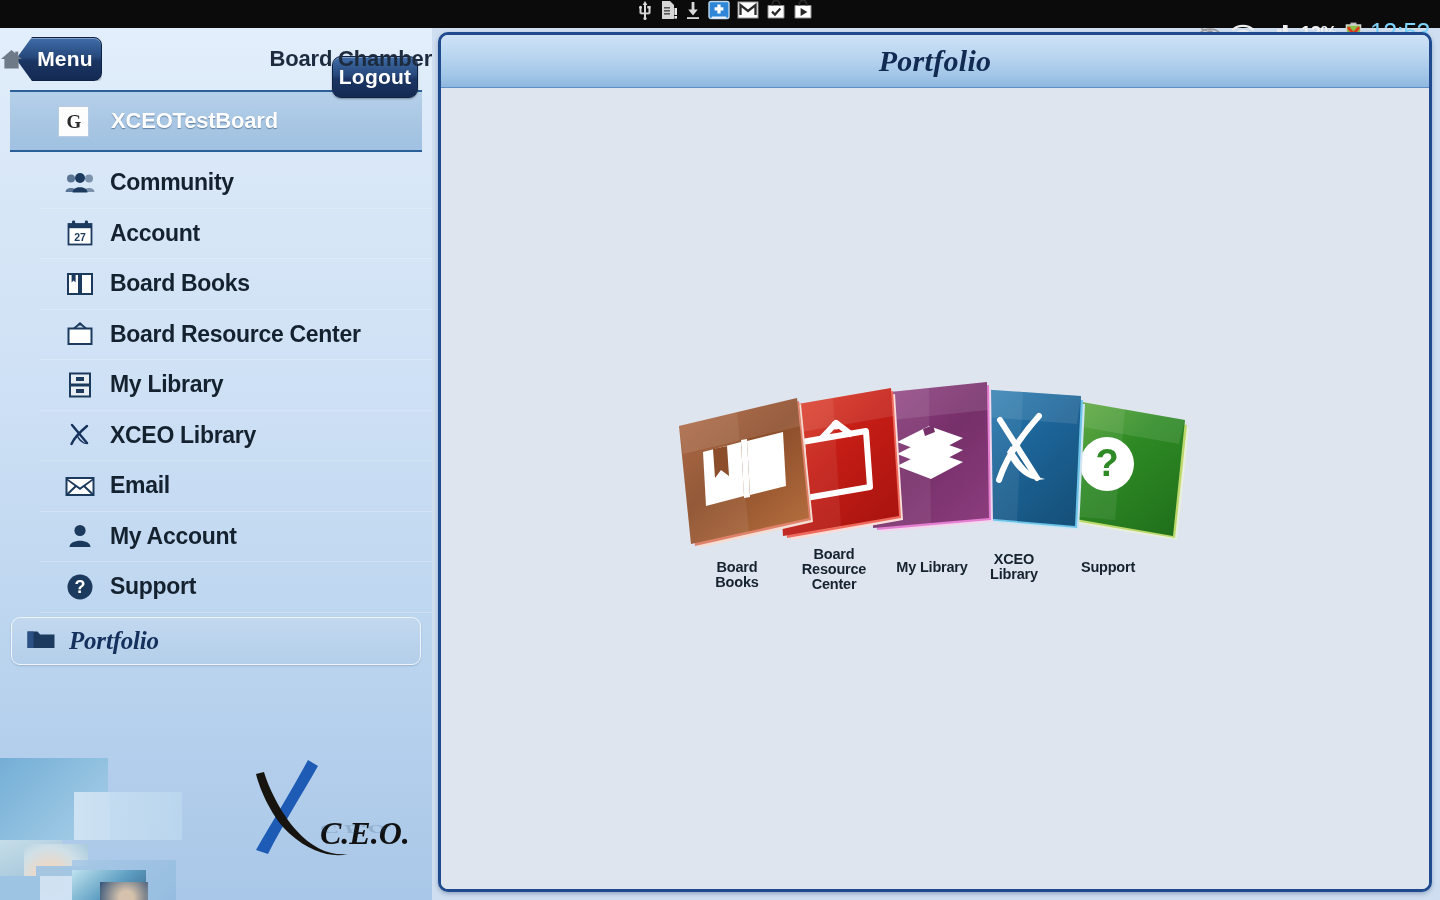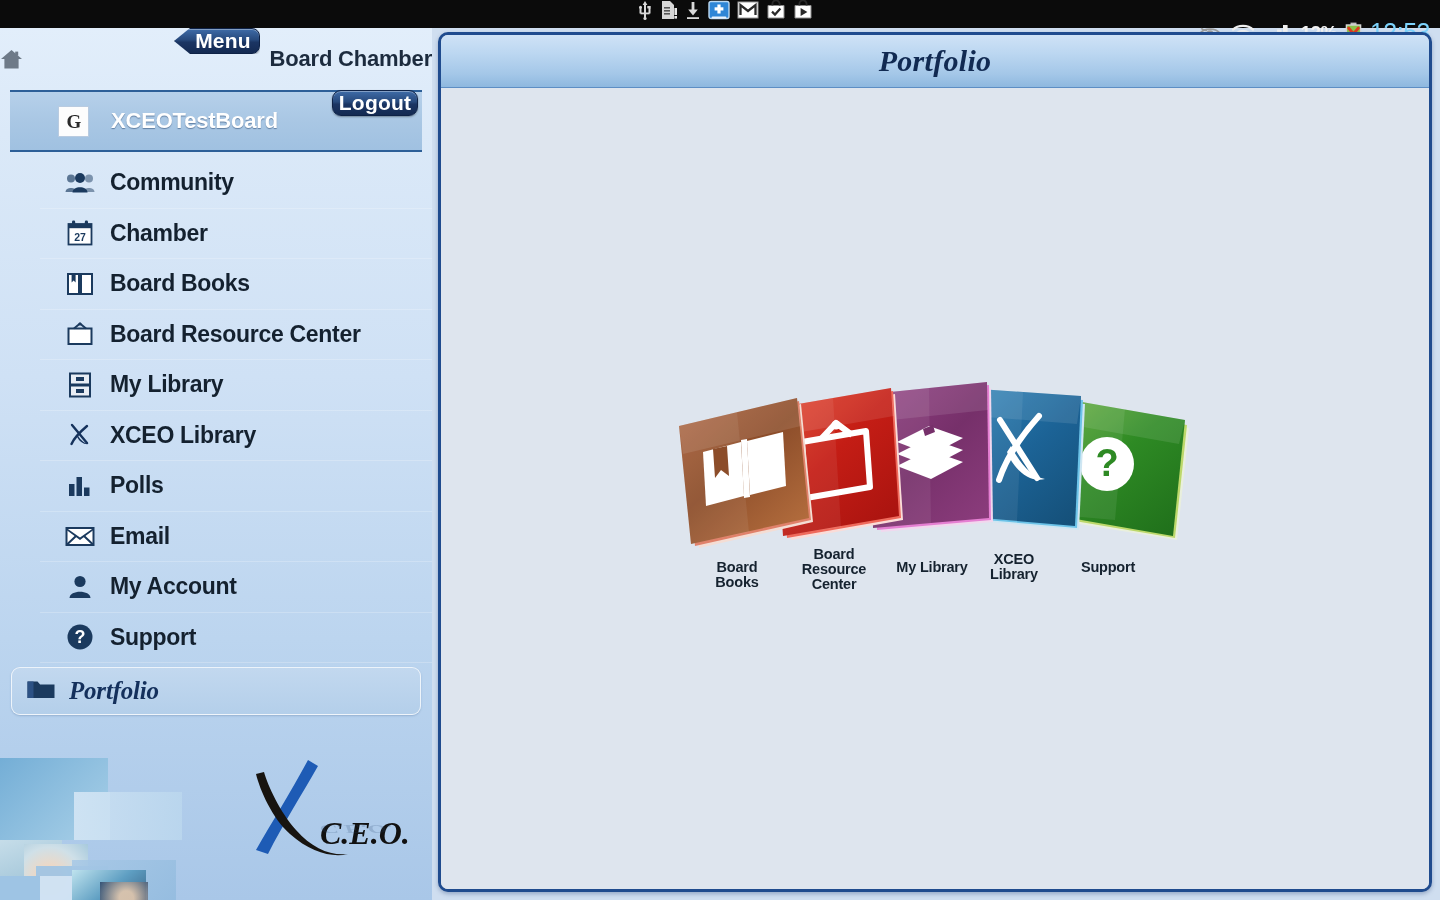--- a/index.html
+++ b/index.html
@@ -31,21 +31,21 @@
 
   
   #sidebar {
     position: absolute; left: 0; top: 28px;
     width: 432px; height: 872px;
     background: linear-gradient(to bottom, #e2eefb 0%, #dbe9f8 12%, #cfe1f5 40%, #bcd5ef 70%, #a9c7e8 100%);
     overflow: hidden;
   }
   #sidebar-header {
     height: 62px; display: flex; align-items: center;
-    padding: 0 14px 0 16px; position: relative; flex-direction: column;
+    padding: 0 14px 0 16px; position: relative;
   }
   .nav-btn {
     background: linear-gradient(to bottom, #3f6ca8 0%, #27497c 45%, #1b3563 55%, #142a52 100%);
     color: #fff; font-weight: bold; font-size: 21px;
     border: 1px solid #0e2246;
     box-shadow: inset 0 1px 0 rgba(255,255,255,0.35), 0 1px 2px rgba(0,0,0,0.35);
     display: flex; align-items: center; justify-content: center;
     cursor: pointer; letter-spacing: 0.2px;
   }
   #menu-button {
@@ -312,21 +312,21 @@
     <div class="nav-item">
       <span class="ico">
         <svg width="28" height="28" viewBox="0 0 28 28">
           <rect x="2.5" y="5" width="23" height="20.5" fill="#ffffff" stroke="#1b3a5e" stroke-width="1.8"></rect>
           <rect x="2.5" y="5" width="23" height="4.2" fill="#1b3a5e"></rect>
           <rect x="6" y="1.6" width="3.2" height="6" rx="1.4" fill="#1b3a5e"></rect>
           <rect x="18.8" y="1.6" width="3.2" height="6" rx="1.4" fill="#1b3a5e"></rect>
           <text x="14" y="21.5" font-family="Liberation Sans, sans-serif" font-size="10.5" font-weight="bold" fill="#1b3a5e" text-anchor="middle">27</text>
         </svg>
       </span>
-      <span class="lbl">Chamber</span>
+      <span class="lbl">Account</span>
     </div>
 
     <div class="nav-item">
       <span class="ico">
         <svg width="28" height="26" viewBox="0 0 28 26">
           <path d="M2 3 h11 v20 h-11 Z" fill="#ffffff" stroke="#1b3a5e" stroke-width="2"></path>
           <path d="M15 3 h11 v20 h-11 Z" fill="#ffffff" stroke="#1b3a5e" stroke-width="2"></path>
           <rect x="13" y="2" width="2" height="21" fill="#1b3a5e"></rect>
           <path d="M5.6 3 h4 v8.5 l-2 -2 l-2 2 Z" fill="#1b3a5e"></path>
         </svg>
@@ -361,32 +361,20 @@
       <span class="ico">
         <svg width="28" height="28" viewBox="0 0 28 28">
           <path d="M6 4 L21 22" stroke="#15325c" stroke-width="2.4" fill="none" stroke-linecap="round"></path>
           <path d="M21 5 C14 11, 8 17, 5.5 23" stroke="#15325c" stroke-width="2.4" fill="none" stroke-linecap="round"></path>
           <path d="M11.5 14 C15 20, 19 22.6, 22.5 22.8 C19 23.8, 14 21.5, 10.8 15.4 Z" fill="#15325c"></path>
         </svg>
       </span>
       <span class="lbl">XCEO Library</span>
     </div>
 
-    <div class="nav-item">
-      <span class="ico">
-        <svg width="26" height="26" viewBox="0 0 26 26">
-          <g fill="#1b3a5e">
-            <rect x="2" y="11" width="5.5" height="12"></rect>
-            <rect x="9.5" y="4" width="5.5" height="19"></rect>
-            <rect x="17" y="14.5" width="5.5" height="8.5"></rect>
-          </g>
-        </svg>
-      </span>
-      <span class="lbl">Polls</span>
-    </div>
 
     <div class="nav-item">
       <span class="ico">
         <svg width="30" height="24" viewBox="0 0 30 24">
           <rect x="1.5" y="4" width="27" height="17" fill="#ffffff" stroke="#1b3a5e" stroke-width="2"></rect>
           <path d="M1.5 4 L15 13.5 L28.5 4 L28.5 6 L15 16 L1.5 6 Z" fill="#1b3a5e"></path>
           <path d="M1.5 21 L11 12 M28.5 21 L19 12" stroke="#1b3a5e" stroke-width="2" fill="none"></path>
         </svg>
       </span>
       <span class="lbl">Email</span>

